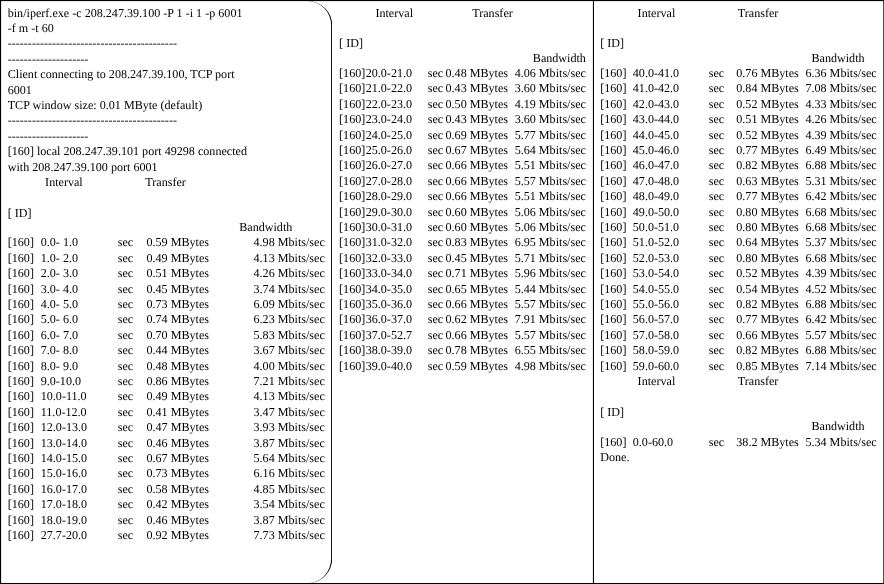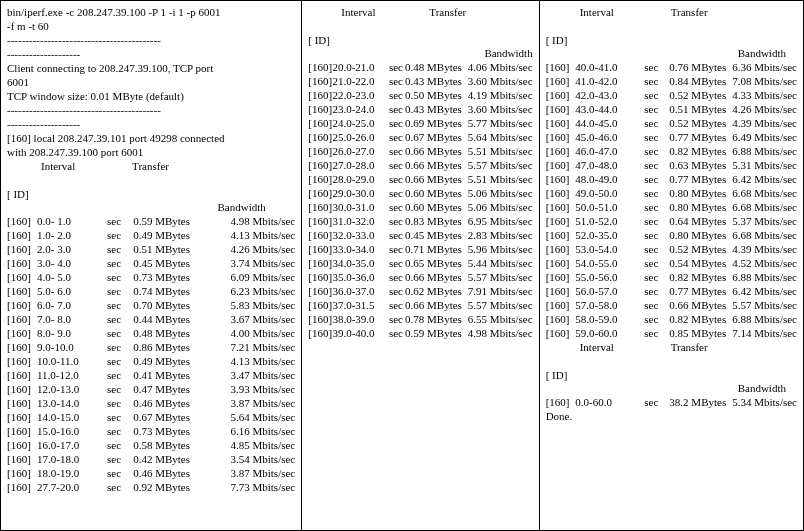--- a/index.html
+++ b/index.html
@@ -1,20 +1,20 @@
 <!DOCTYPE html>
 <html><head>
 <meta charset="utf-8">
 <style>
   * { margin:0; padding:0; box-sizing:border-box; }
   body { background:#fff; font-family:"Times New Roman", Times, serif; font-size:11px; color:#000; }
   .page { width:804px; height:531px; border:1px solid #000; display:flex; }
   .col { border-right:1px solid #000; padding:4px 6px; overflow:hidden; }
   .col:last-child { border-right:none; }
-  .c1 { width:302px; }
+  .c1 { width:302px;border-radius:22px; }
   .c2 { width:238px; }
   .c3 { width:264px; }
   .line { white-space:nowrap; line-height:14px; }
   .hdr .cell.id { width:34px;margin-top:28px; }
   .row { display:flex; white-space:nowrap; line-height:14px; }
   .cell.id { width:30px; }
   .cell.ival { width:70px; }
   .cell.sec { width:20px; }
   .cell.tr  { width:66px; text-align:right; padding-right:3px; }
   .cell.bw  { flex:1; text-align:right; padding-left:3px; }
@@ -281,21 +281,21 @@
           <span class="cell ival">31.0-32.0</span>
           <span class="cell sec">sec</span>
           <span class="cell tr">0.83 MBytes</span>
           <span class="cell bw">6.95 Mbits/sec</span>
         </div>
         <div class="row">
           <span class="cell id">[160]</span>
           <span class="cell ival">32.0-33.0</span>
           <span class="cell sec">sec</span>
           <span class="cell tr">0.45 MBytes</span>
-          <span class="cell bw">2.83 Mbits/sec</span>
+          <span class="cell bw">5.71 Mbits/sec</span>
         </div>
         <div class="row">
           <span class="cell id">[160]</span>
           <span class="cell ival">33.0-34.0</span>
           <span class="cell sec">sec</span>
           <span class="cell tr">0.71 MBytes</span>
           <span class="cell bw">5.96 Mbits/sec</span>
         </div>
         <div class="row">
           <span class="cell id">[160]</span>
@@ -313,21 +313,21 @@
         </div>
         <div class="row">
           <span class="cell id">[160]</span>
           <span class="cell ival">36.0-37.0</span>
           <span class="cell sec">sec</span>
           <span class="cell tr">0.62 MBytes</span>
           <span class="cell bw">7.91 Mbits/sec</span>
         </div>
         <div class="row">
           <span class="cell id">[160]</span>
-          <span class="cell ival">37.0-31.5</span>
+          <span class="cell ival">37.0-52.7</span>
           <span class="cell sec">sec</span>
           <span class="cell tr">0.66 MBytes</span>
           <span class="cell bw">5.57 Mbits/sec</span>
         </div>
         <div class="row">
           <span class="cell id">[160]</span>
           <span class="cell ival">38.0-39.0</span>
           <span class="cell sec">sec</span>
           <span class="cell tr">0.78 MBytes</span>
           <span class="cell bw">6.55 Mbits/sec</span>
@@ -430,21 +430,21 @@
         </div>
         <div class="row">
           <span class="cell id">[160]</span>
           <span class="cell ival">51.0-52.0</span>
           <span class="cell sec">sec</span>
           <span class="cell tr">0.64 MBytes</span>
           <span class="cell bw">5.37 Mbits/sec</span>
         </div>
         <div class="row">
           <span class="cell id">[160]</span>
-          <span class="cell ival">52.0-35.0</span>
+          <span class="cell ival">52.0-53.0</span>
           <span class="cell sec">sec</span>
           <span class="cell tr">0.80 MBytes</span>
           <span class="cell bw">6.68 Mbits/sec</span>
         </div>
         <div class="row">
           <span class="cell id">[160]</span>
           <span class="cell ival">53.0-54.0</span>
           <span class="cell sec">sec</span>
           <span class="cell tr">0.52 MBytes</span>
           <span class="cell bw">4.39 Mbits/sec</span>

